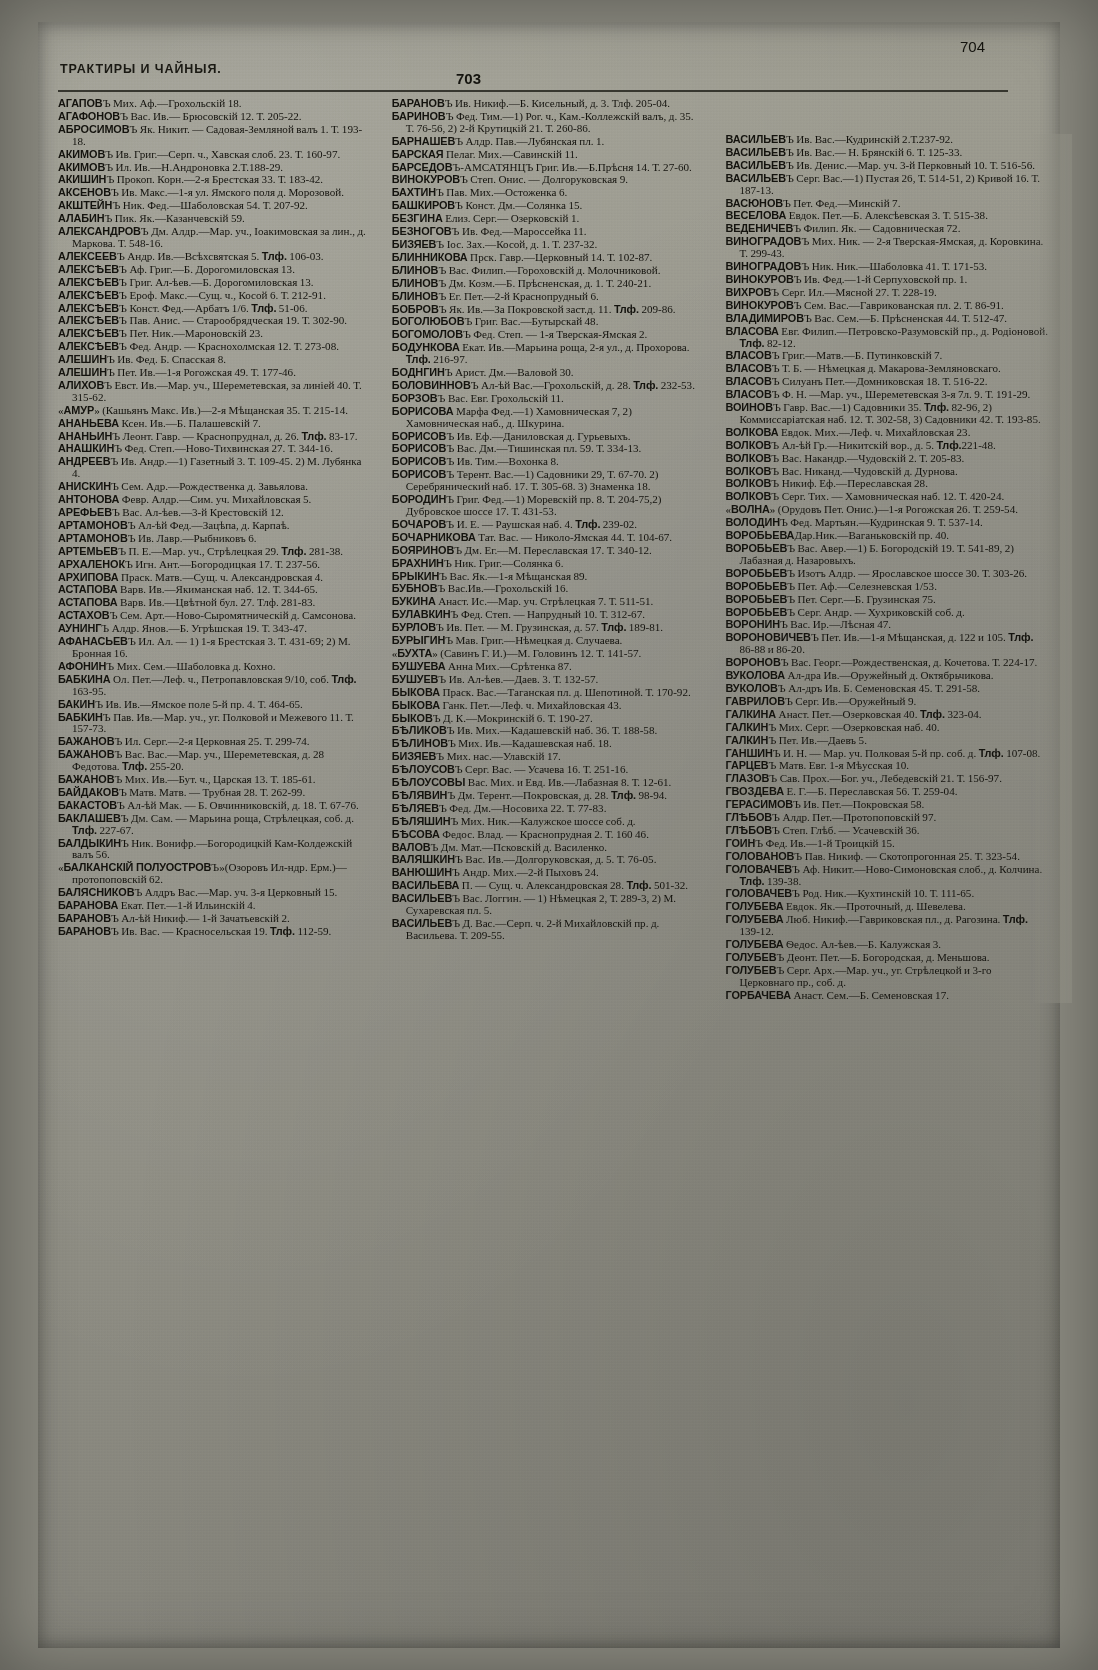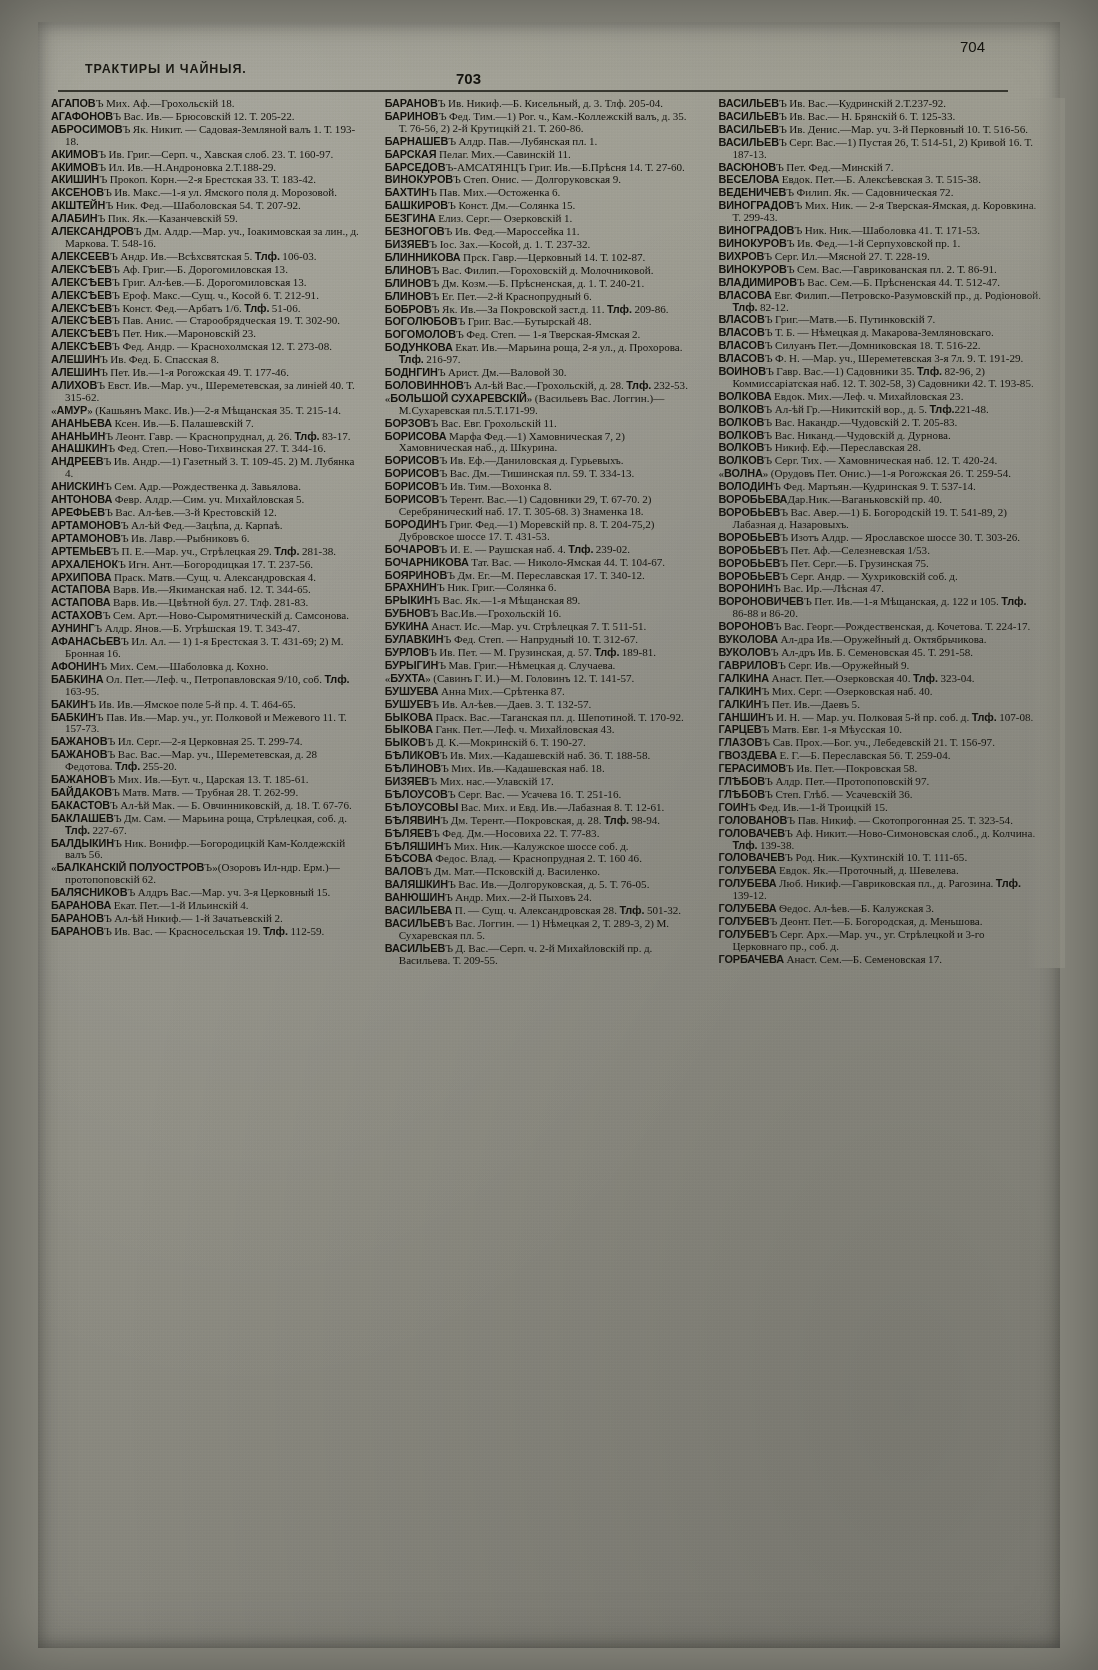--- a/index.html
+++ b/index.html
@@ -56,21 +56,20 @@
   }
   .hdr-left {
     position: absolute;
     left: 0;
     top: 2px;
     font-size: 12.5px;
     letter-spacing: 0.9px;
     font-family: "Liberation Sans", sans-serif;
     font-weight: 700;
     color: #1b1a14;
-    margin-left: 25px;
   }
   .hdr-center {
     position: absolute;
     left: 396px;
     top: 10px;
     font-size: 15px;
     font-weight: 700;
     font-family: "Liberation Sans", sans-serif;
   }
   .hdr-right {
@@ -85,33 +84,33 @@
     position: absolute;
     left: 10px;
     top: 56px;
     width: 950px;
     height: 2px;
     background: #25241d;
     opacity: 0.85;
   }
   .columns {
     position: absolute;
-    left: 3px;
+    left: 10px;
     top: 64px;
     width: 1000px;
     display: flex;
     gap: 0px;
   }
   .col {
     width: 318px;
     padding-right: 10px;
     position: relative;
   }
   .col + .col { border-left: 1px solid rgba(20,20,12,0.0); padding-left: 12px; }
-  .col.c3 { width: 330px; }
+  .col.c3 { width: 330px; margin-top: 36px; }
   .entry {
     font-size: 11.1px;
     line-height: 11.9px;
     margin-bottom: 1.0px;
     text-indent: 0;
     padding-left: 14px;
     text-indent: -14px;
     word-spacing: -0.3px;
     font-family: "Liberation Serif", serif;
     color: #14130e;
@@ -233,21 +232,20 @@
           <div class="entry"><b>БЛИННИКОВА</b> Прск. Гавр.—Церковный 14. Т. 102-87.</div>
           <div class="entry"><b>БЛИНОВ</b>Ъ Вас. Филип.—Гороховскій д. Молочниковой.</div>
           <div class="entry"><b>БЛИНОВ</b>Ъ Дм. Козм.—Б. Прѣсненская, д. 1. Т. 240-21.</div>
           <div class="entry"><b>БЛИНОВ</b>Ъ Ег. Пет.—2-й Краснопрудный 6.</div>
           <div class="entry"><b>БОБРОВ</b>Ъ Як. Ив.—За Покровской заст.д. 11. <b>Тлф.</b> 209-86.</div>
           <div class="entry"><b>БОГОЛЮБОВ</b>Ъ Григ. Вас.—Бутырскай 48.</div>
           <div class="entry"><b>БОГОМОЛОВ</b>Ъ Фед. Степ. — 1-я Тверская-Ямская 2.</div>
           <div class="entry"><b>БОДУНКОВА</b> Екат. Ив.—Марьина роща, 2-я ул., д. Прохорова. <b>Тлф.</b> 216-97.</div>
           <div class="entry"><b>БОДНГИН</b>Ъ Арист. Дм.—Валовой 30.</div>
           <div class="entry"><b>БОЛОВИННОВ</b>Ъ Ал-ѣй Вас.—Грохольскій, д. 28. <b>Тлф.</b> 232-53.</div>
-          <div class="entry">«<b>БОЛЬШОЙ СУХАРЕВСКІЙ</b>» (Васильевъ Вас. Логгин.)—М.Сухаревская пл.5.Т.171-99.</div>
           <div class="entry"><b>БОРЗОВ</b>Ъ Вас. Евг. Грохольскій 11.</div>
           <div class="entry"><b>БОРИСОВА</b> Марфа Фед.—1) Хамовническая 7, 2) Хамовническая наб., д. Шкурина.</div>
           <div class="entry"><b>БОРИСОВ</b>Ъ Ив. Еф.—Даниловская д. Гурьевыхъ.</div>
           <div class="entry"><b>БОРИСОВ</b>Ъ Вас. Дм.—Тишинская пл. 59. Т. 334-13.</div>
           <div class="entry"><b>БОРИСОВ</b>Ъ Ив. Тим.—Вохонка 8.</div>
           <div class="entry"><b>БОРИСОВ</b>Ъ Терент. Вас.—1) Садовники 29, Т. 67-70. 2) Серебрянический наб. 17. Т. 305-68. 3) Знаменка 18.</div>
           <div class="entry"><b>БОРОДИН</b>Ъ Григ. Фед.—1) Моревскій пр. 8. Т. 204-75,2) Дубровское шоссе 17. Т. 431-53.</div>
           <div class="entry"><b>БОЧАРОВ</b>Ъ И. Е. — Раушская наб. 4. <b>Тлф.</b> 239-02.</div>
           <div class="entry"><b>БОЧАРНИКОВА</b> Тат. Вас. — Николо-Ямская 44. Т. 104-67.</div>
           <div class="entry"><b>БОЯРИНОВ</b>Ъ Дм. Ег.—М. Переславская 17. Т. 340-12.</div>

